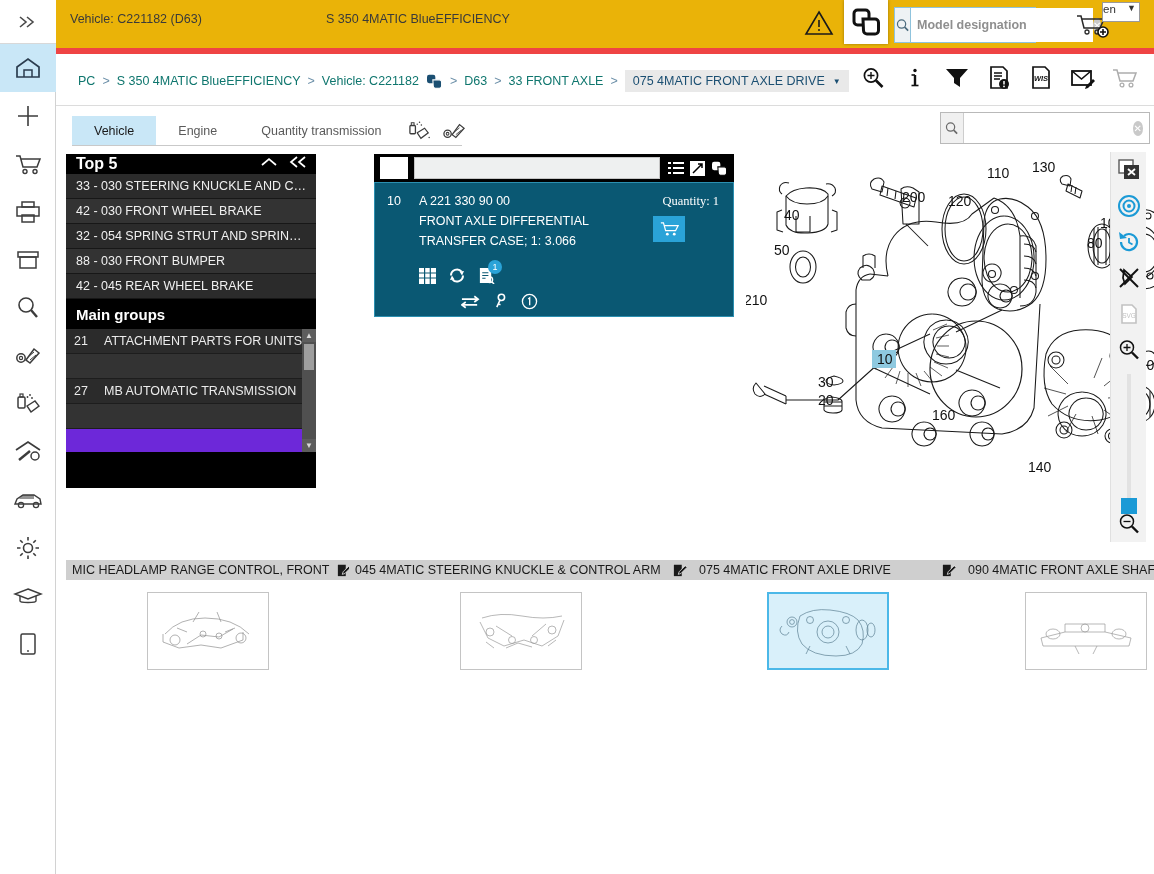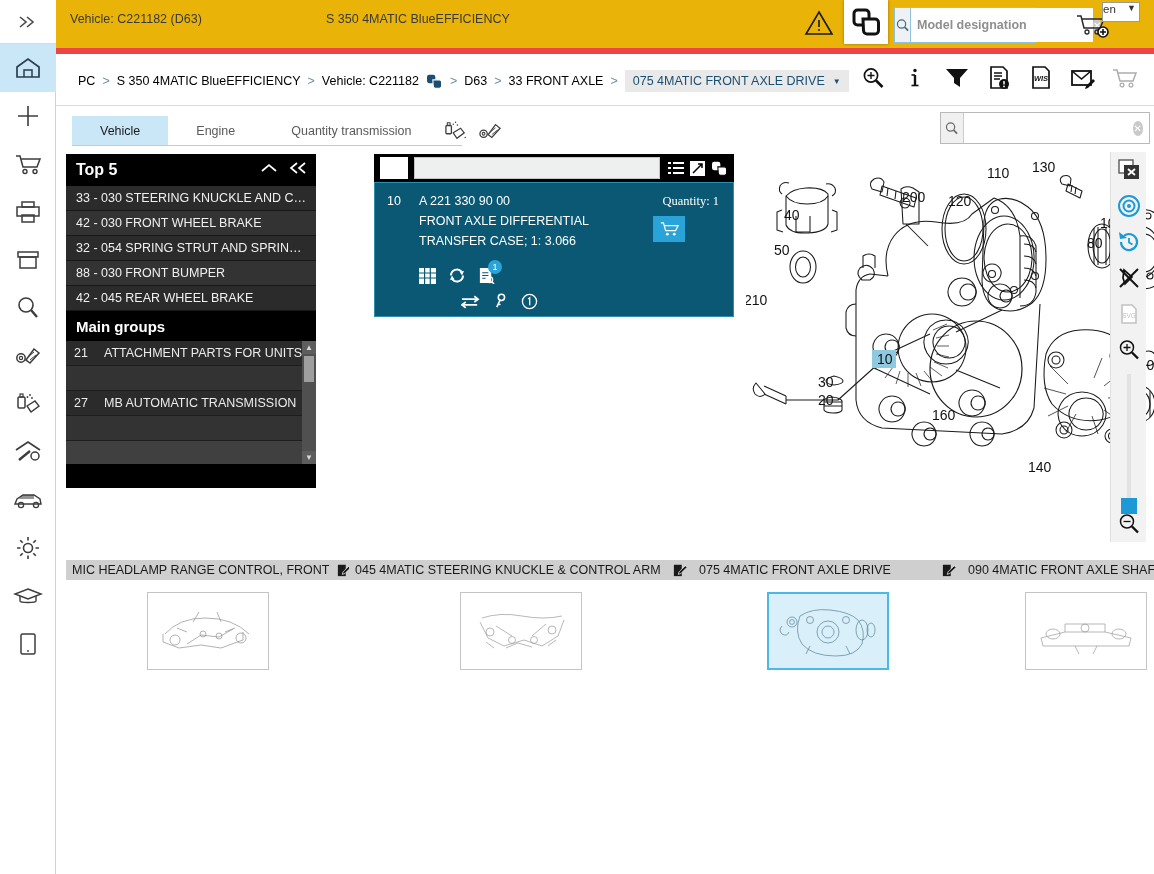--- a/index.html
+++ b/index.html
@@ -73,36 +73,36 @@
   #lang-sel .chev { margin-left:auto; margin-right:3px; font-size:9px; }
 
   
   #crumbrow {
     position: absolute; left: 56px; top: 54px; width: 1098px; height: 52px;
     background: #fff; border-bottom: 1px solid #dcdcdc;
   }
   #crumbs { position:absolute; left: 22px; top: 16px; display:flex; align-items:center; gap:7px;
             font-size: 12.5px; color:#1b4f72; }
   #crumbs .sep { color:#6b8fa8; }
-  #crumbs .crumb { cursor:pointer; color:#000000; }
+  #crumbs .crumb { cursor:pointer; color:#0f766e; }
   #crumbs .crumb-box {
     background:#e9e9e9; padding: 4px 8px; display:flex; align-items:center; gap:8px;
     color:#1b4f72; cursor:pointer;
   }
   #crumbs .crumb-box .caret { font-size: 8px; }
   #crumb-tools { position:absolute; right: 16px; top: 8px; display:flex; align-items:center; gap:16px;font-style:italic; }
   #crumb-tools .tool { cursor:pointer; display:flex; align-items:center; justify-content:center; width:26px; height:32px; }
 
   
   #tabrow {
     position:absolute; left:56px; top:106px; width:1098px; height:40px; background:#fff;
   }
   #tabs { position:absolute; left: 16px; top: 0; display:flex; align-items:flex-end; height:40px; }
   .tab {
-    padding: 0 28px; height: 30px; line-height: 30px; font-size: 12.5px; color: #5a5a5a; cursor:pointer;
+    padding: 0 22px; height: 30px; line-height: 30px; font-size: 12.5px; color: #5a5a5a; cursor:pointer;
   }
   .tab.active { background: #c9e7f7; color:#1a1a1a; }
   .tab-icon { width: 34px; height: 30px; display:flex; align-items:center; justify-content:center; cursor:pointer; }
   #tabrule { position:absolute; left:16px; top:39px; width: 390px; height:1px; background:#c9c9c9; }
   #search-part {
     position:absolute; left: 884px; top: 6px; width: 210px; height: 32px;
     border:1px solid #b9b9b9; background:#fff; display:flex;
   }
   #search-part .sp-btn {
     width:32px;height:30px;background:#f0f0f0;border-right:1px solid #cdcdcd;
@@ -112,36 +112,36 @@
     flex:1;border:0;outline:0;font-size:12.5px;padding-left:6px;
     font-family:"Liberation Sans", sans-serif;
   }
 
   
   #content { position:absolute; left:56px; top:146px; width:1098px; height:560px; background:#fff; }
 
   
   #leftpanel { position:absolute; left:10px; top:8px; width:250px; height:334px; background:#000; }
   #top5head {
-    height:32px; background:#000; color:#fff; display:flex; align-items:center;
+    height:20px; background:#000; color:#fff; display:flex; align-items:center;
     padding: 0 8px 0 10px; font-size: 16px; font-weight: bold;
   }
   #top5head .hdr-icons { margin-left:auto; display:flex; gap:10px; align-items:center; }
   #top5head .hicon { cursor:pointer; color:#fff; }
   .top5-item {
     height: 25px; line-height:25px; padding-left:10px; font-size:12.5px; color:#f0f0f0;
     background:#2b2b2b; border-bottom:1px solid #171717; cursor:pointer;
     white-space:nowrap; overflow:hidden; text-overflow:ellipsis; padding-right:6px;
   }
   .top5-item:nth-child(even) { background:#333333; }
   #maingroupshead {
     height:30px; background:#000; color:#fff; display:flex; align-items:center;
     padding-left:10px; font-size:15px; font-weight:bold;
   }
-  #mglist { position:relative; height: 123px; background:#404040; overflow:hidden; }
+  #mglist { position:relative; height: 123px; background:#6d28d9; overflow:hidden; }
   .mg-row {
     height: 25px; line-height:25px; font-size:12.5px; color:#ebebeb; display:flex;
     background:#2b2b2b; border-bottom:1px solid #1d1d1d; cursor:pointer;
   }
   .mg-row:nth-child(even) { background:#333333; }
   .mg-row .num { width: 38px; padding-left:8px; }
   .mg-row .nm { flex:1; white-space:nowrap; overflow:hidden; text-overflow:ellipsis; }
   #mgscroll { position:absolute; right:0; top:0; width:14px; height:123px; background:#505050; }
   #mgscroll .arrow { height:13px; display:flex;align-items:center;justify-content:center;
                      color:#d8d8d8; font-size:8px; cursor:pointer; background:#5d5d5d;}

